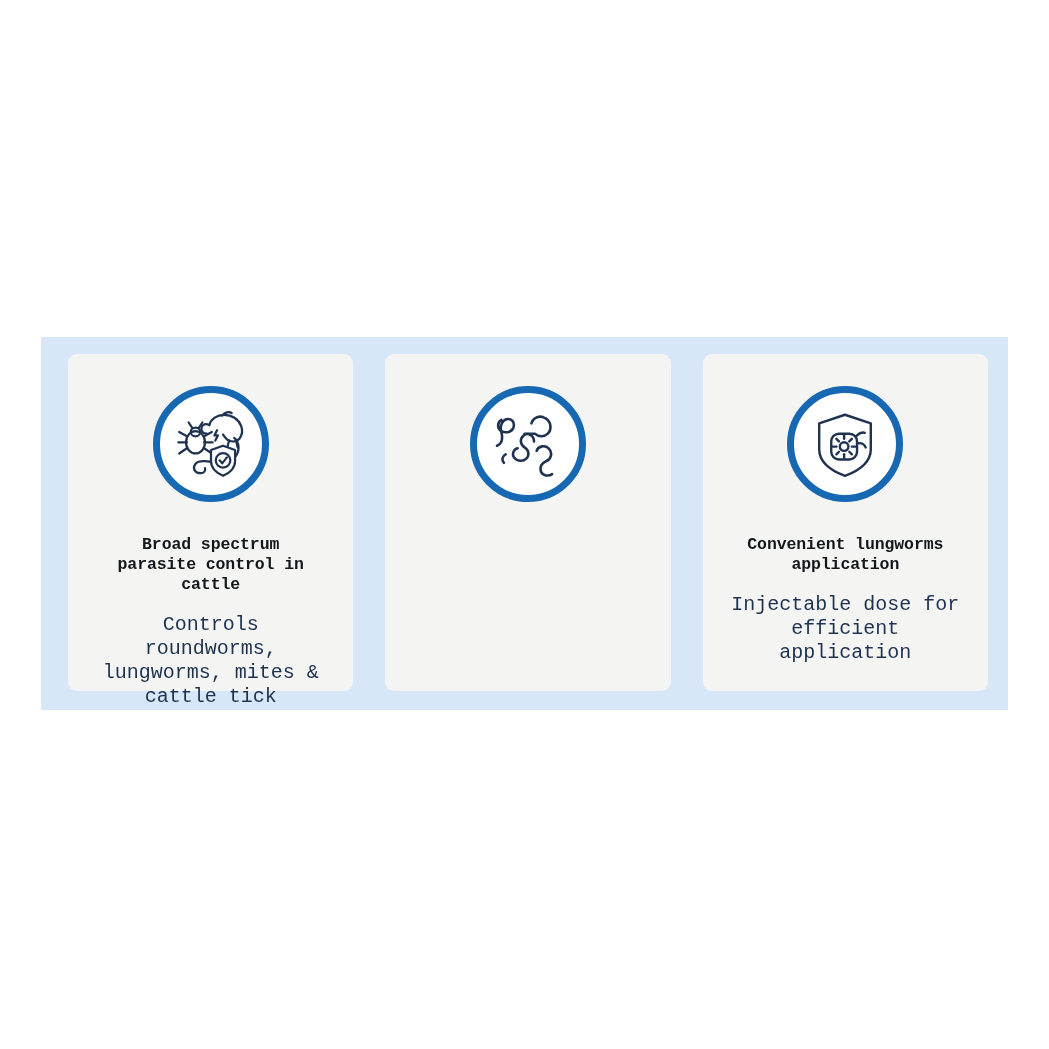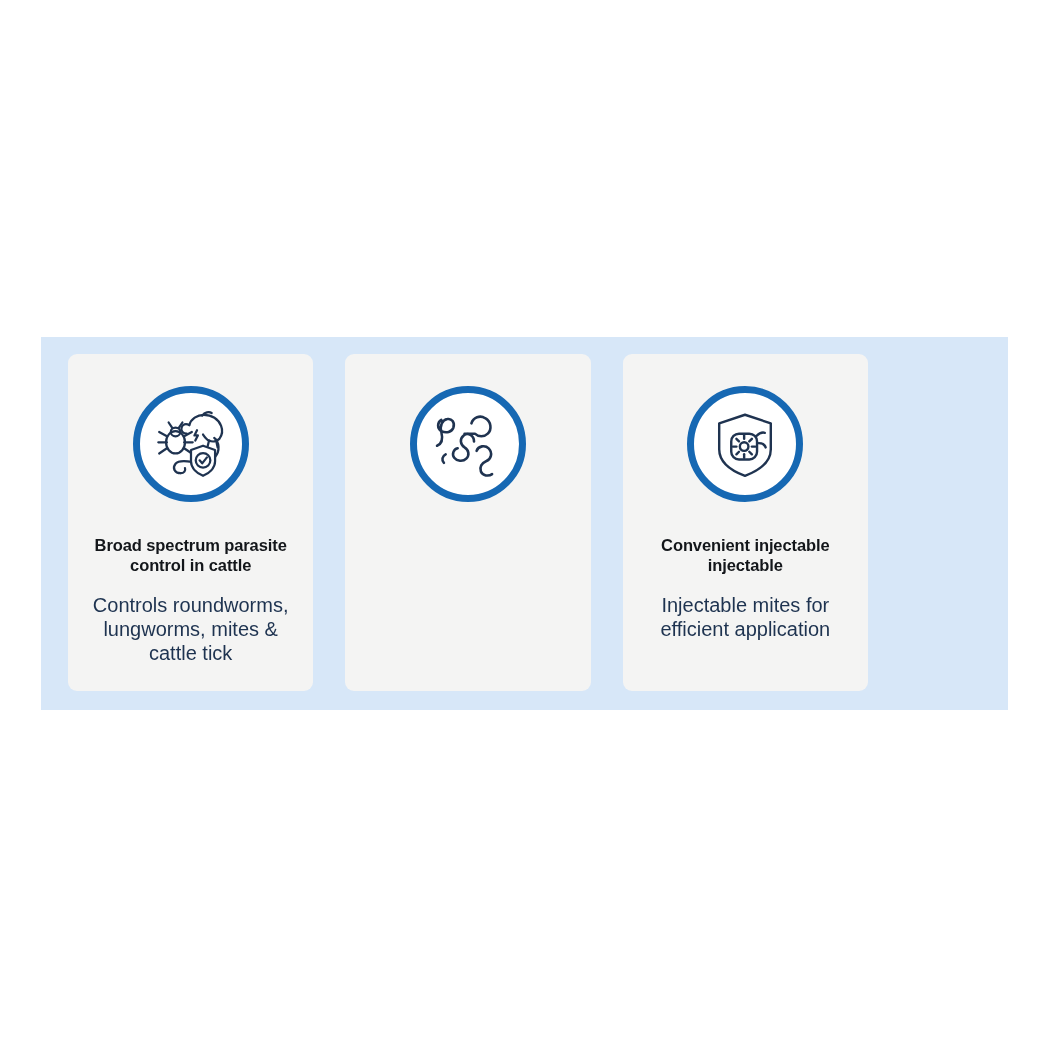--- a/index.html
+++ b/index.html
@@ -29,26 +29,27 @@
     width: 967px;
     height: 373px;
     background: #d7e7f8;
     box-sizing: border-box;
   }
 
   .cards-row {
     position: absolute;
     left: 68px;
     top: 354px;
-    width: 800px;
+    width: 920px;
     height: 337px;
     display: flex;
     flex-direction: row;
     gap: 32px;
     align-items: stretch;
+    font-family: Liberation Mono, monospace;
   }
 
   .feature-card {
     flex: 1 1 0;
     background: #f4f4f3;
     border-radius: 9px;
     box-sizing: border-box;
     padding: 32px 22px 30px 22px;
     display: flex;
     flex-direction: column;
@@ -179,18 +180,18 @@
           <path d="M58 53 L62 53"></path>
           <path d="M43 47 L40 44"></path>
           <path d="M55 47 L58 44"></path>
           <path d="M43 59 L40 62"></path>
           <path d="M55 59 L58 62"></path>
 
           <path d="M63 41 C67 37 70 36 73 37"></path>
           <path d="M66 49 C70 49 73 51 74 54"></path>
         </svg>
       </div>
-      <div class="card-title">Convenient injectable injectable</div>
-      <div class="card-body">Injectable mites for efficient application</div>
+      <div class="card-title">Convenient lungworms application</div>
+      <div class="card-body">Injectable dose for efficient application</div>
     </div>
 
   </div>
 </div>
 
 </body></html>

